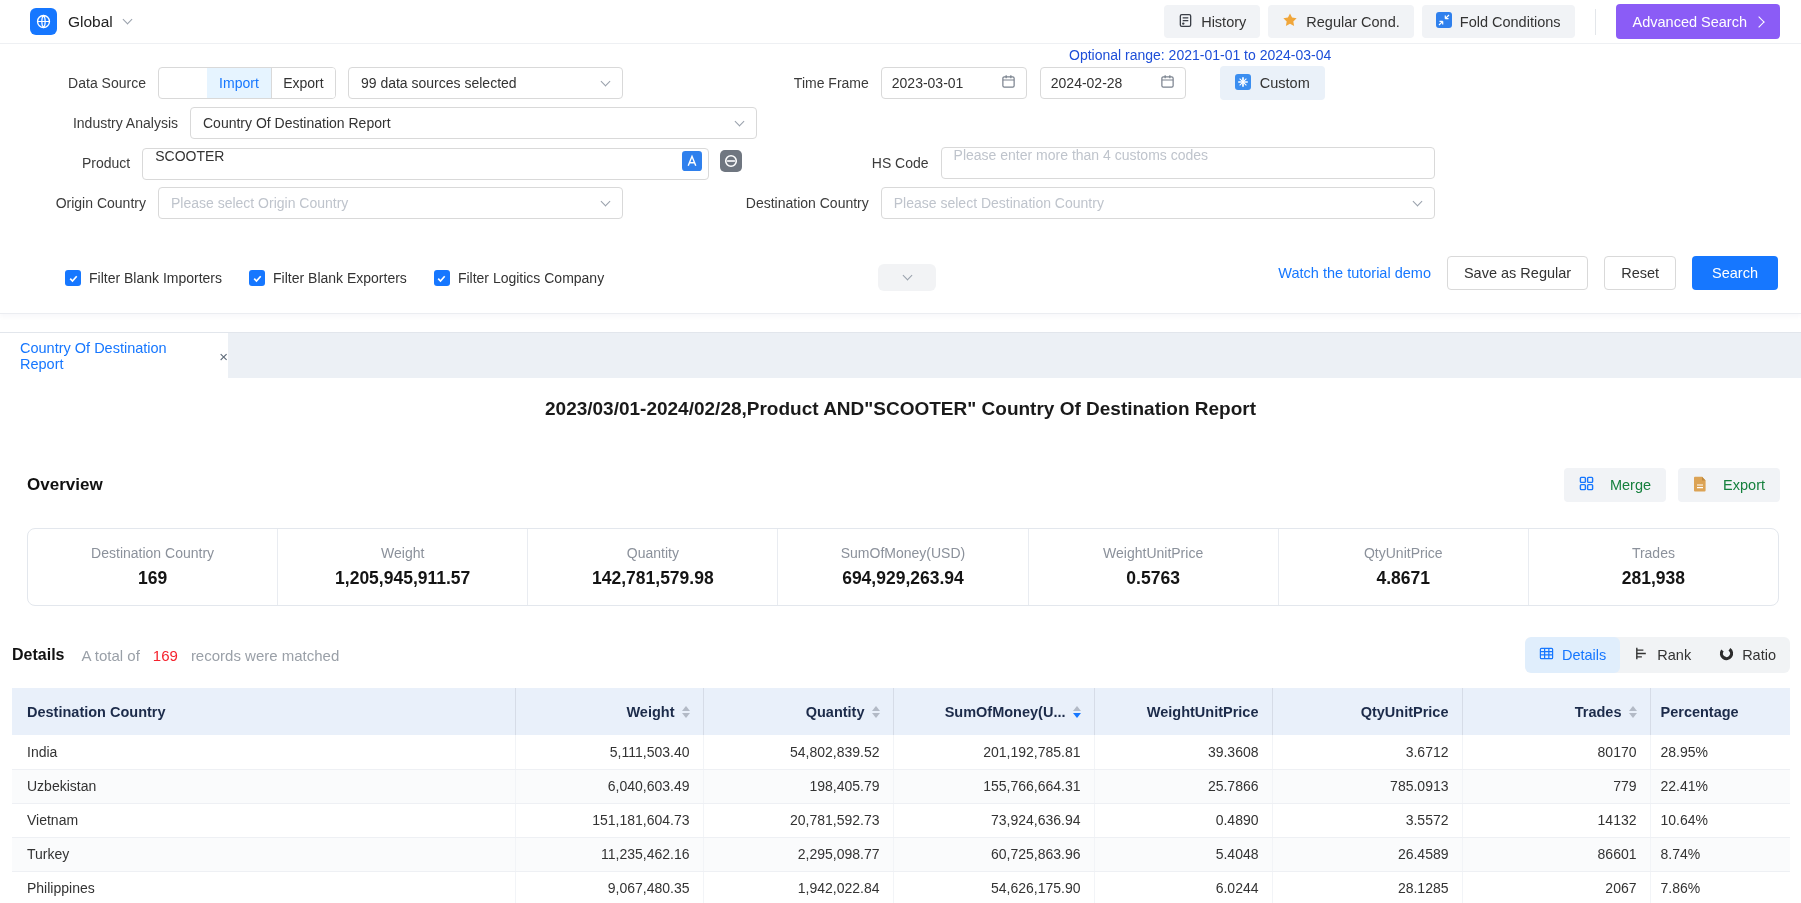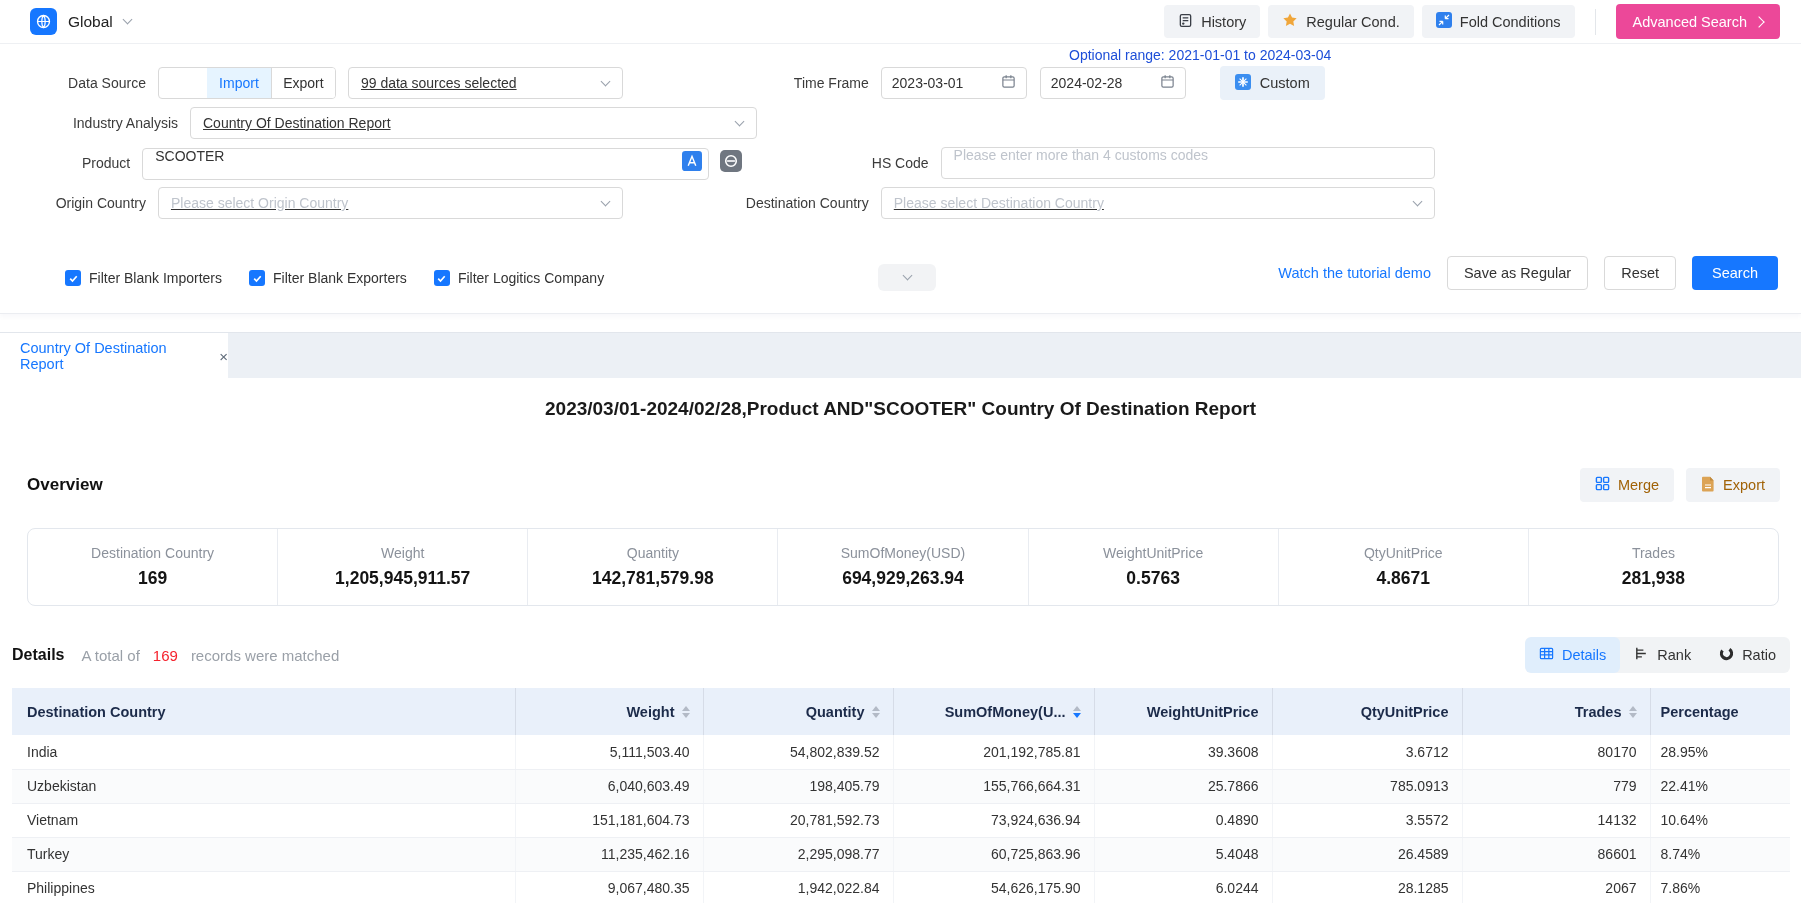--- a/index.html
+++ b/index.html
@@ -15,39 +15,39 @@
     display:flex; align-items:center; justify-content:center; }
   .region-label { font-size:15.5px; color:#222; }
   .chev { display:inline-block; width:8px; height:8px; border-right:1.6px solid #98a0ab;
     border-bottom:1.6px solid #98a0ab; transform:rotate(45deg); margin-top:-4px; }
   .chev.small { width:7px; height:7px; }
   .chev.right { transform:rotate(-45deg); border-color:#fff; margin-top:0; margin-left:-2px;}
   .tb-right { margin-left:auto; display:flex; align-items:center; gap:8px; padding-right:21px; }
   .tb-btn { display:flex; align-items:center; gap:8px; background:#f1f3f6; border-radius:4px;
     height:33px; padding:0 14px; font-size:14.5px; color:#333; cursor:pointer; }
   .tb-divider { width:1px; height:26px; background:#e3e6ea; margin:0 12px; }
-  .adv-btn { display:flex; align-items:center; gap:10px; background:#ec4899; color:#fff;
+  .adv-btn { display:flex; align-items:center; gap:10px; background:#8b5cf6; color:#fff;
     height:35px; padding:0 17px; border-radius:4px; font-size:14.5px; cursor:pointer; }
 
   
   .form { position:absolute; top:44px; left:0; width:1801px; height:270px; background:#fff;
     border-bottom:1px solid #ebedf1; box-shadow:0 3px 5px rgba(20,40,80,.03); }
   .opt-range { position:absolute; left:1069px; top:3px; font-size:14px; color:#1d4ed8; }
   .frow { position:absolute; left:0; width:1435px; display:flex; align-items:center; height:34px; }
   .flabel { width:190px; text-align:right; padding-right:12px; font-size:14px; color:#3b3b3b; }
   .rlabel { width:312px; text-align:right; padding-right:12px; font-size:14px; color:#3b3b3b; }
   .lfield { width:567px; display:flex; align-items:center; position:relative; }
   .rfield { width:676px; display:flex; align-items:center; position:relative; }
   .seg { display:flex; height:32px; border:1px solid #d9d9d9; border-radius:4px; overflow:hidden; flex:none;padding-left:48px; }
   .seg-item { width:64px; display:flex; align-items:center; justify-content:center;
     font-size:14px; cursor:pointer; background:#fff; color:#333; }
   .seg-item.active { background:#e6f4ff; color:#1677ff; }
   .seg-item + .seg-item { border-left:1px solid #d9d9d9; }
   .select, .input { height:32px; border:1px solid #d9d9d9; border-radius:4px; background:#fff;
-    display:flex; align-items:center; padding:0 12px; font-size:14px; color:#333; position:relative; width:100%;text-decoration:underline; }
+    display:flex; align-items:center; padding:0 12px; font-size:14px; color:#333; position:relative; width:100%; }
   .select .sel-chev { position:absolute; right:13px; }
   .placeholder { color:#bfc4cc; }
   input.real { height:32px; width:100%; border:1px solid #d9d9d9; border-radius:4px;
     padding:0 34px 16px 12px; font-size:14px; color:#333; font-family:inherit; outline:none; }
   input.real.noicon { padding-right:12px; }
   input.real::placeholder { color:#bfc4cc; }
   .in-icon { position:absolute; right:7px; top:50%; transform:translateY(-50%); }
   .side-icon { margin-left:11px; flex:none; }
   .date-box { width:146px; height:32px; border:1px solid #d9d9d9; border-radius:4px;
     display:flex; align-items:center; padding:0 10px; font-size:14px; color:#333; position:relative; flex:none;}
@@ -76,22 +76,22 @@
     display:flex; align-items:center; padding-left:20px; cursor:pointer; }
   .tab-label { font-size:14.5px; color:#1677ff; }
   .tab-close { margin-left:15px; font-size:15px; color:#5f6b7a; cursor:pointer; line-height:1; }
 
   
   .title { position:absolute; top:398px; left:0; width:1801px; text-align:center;
     font-size:19px; font-weight:700; color:#1a1a1a; }
   .ov-row { position:absolute; top:468px; left:27px; right:21px; display:flex; align-items:center; }
   .ov-heading { font-size:17px; font-weight:700; color:#111; }
   .ov-actions { margin-left:auto; display:flex; gap:12px; }
-  .ov-btn { display:flex; align-items:center; gap:8px; background:#f1f3f6; border-radius:4px;
-    height:34px; padding:0 15px; font-size:14.5px; color:#a16207; cursor:pointer; }
+  .ov-btn { display:flex; align-items:center; gap:16px; background:#f1f3f6; border-radius:4px;
+    height:34px; padding:0 15px; font-size:14.5px; color:#15803d; cursor:pointer; }
   .stats { position:absolute; top:528px; left:27px; width:1752px; height:78px;
     border:1px solid #e3e7ed; border-radius:8px; display:flex; background:#fff; }
   .stat { flex:1; display:flex; flex-direction:column; align-items:center; justify-content:center; gap:7px; }
   .stat + .stat { border-left:1px solid #e9ecf1; }
   .stat-label { font-size:14px; color:#8b919b; }
   .stat-value { font-size:17.5px; font-weight:700; color:#141414; }
 
   .details-row { position:absolute; top:636px; left:12px; right:11px; height:38px; display:flex; align-items:center; }
   .d-heading { font-size:16px; font-weight:700; color:#111; }
   .d-gray { font-size:15px; color:#9aa0a8; margin-left:17px; }

